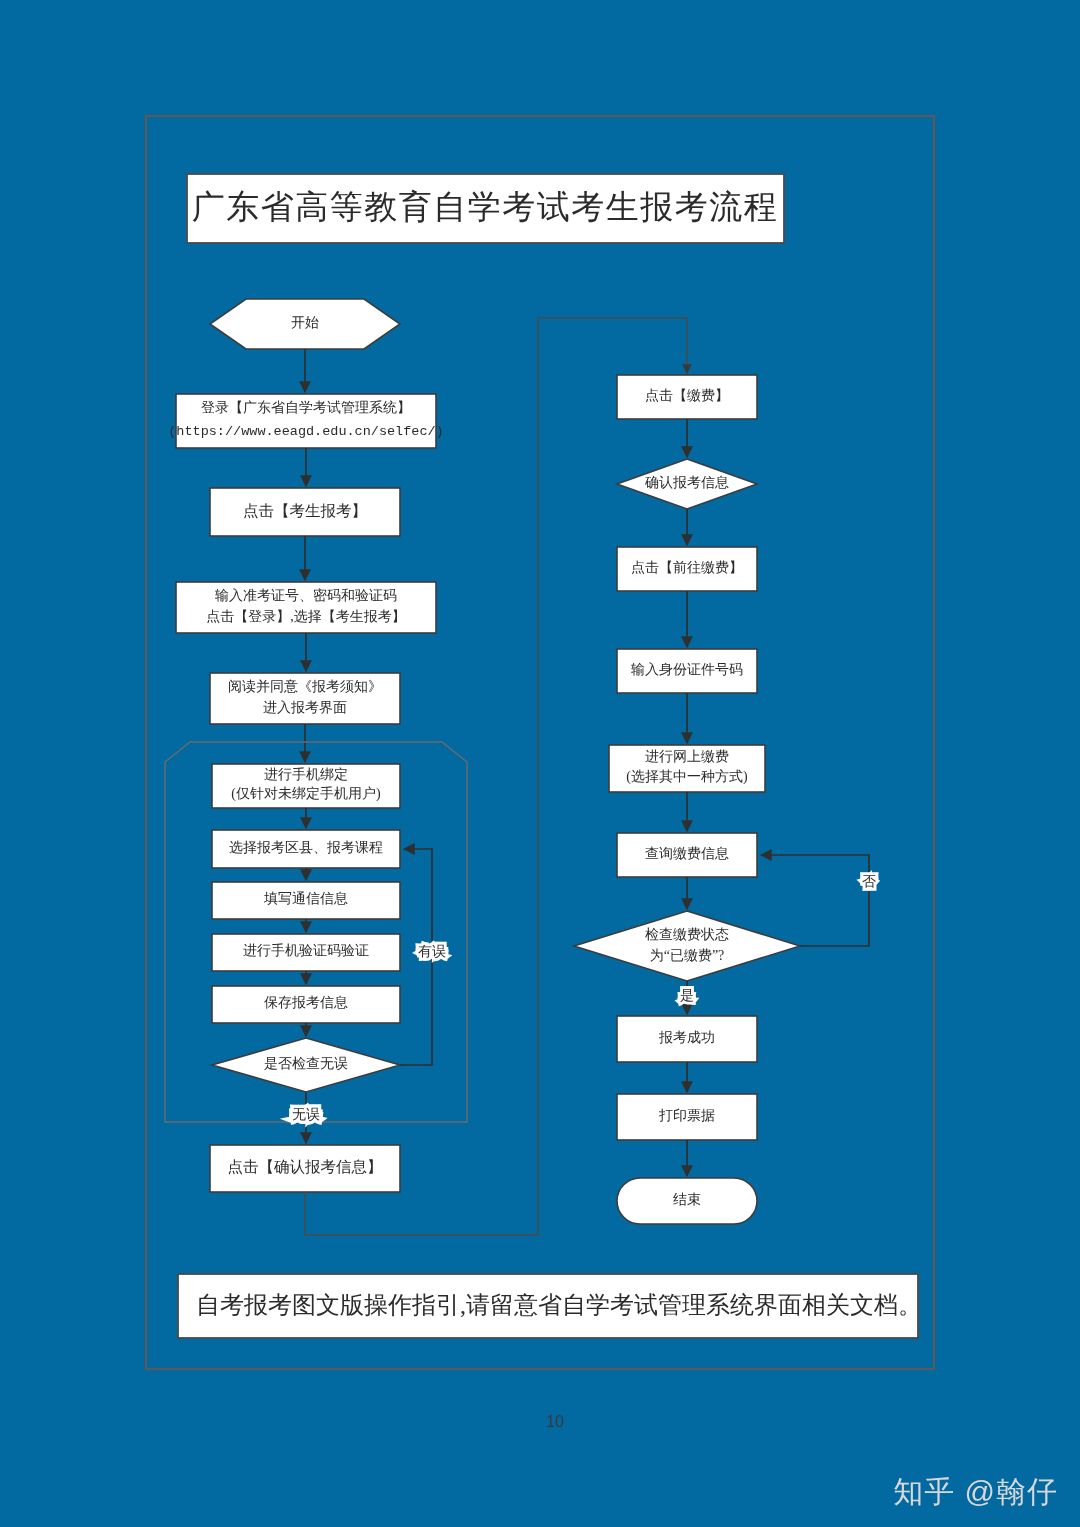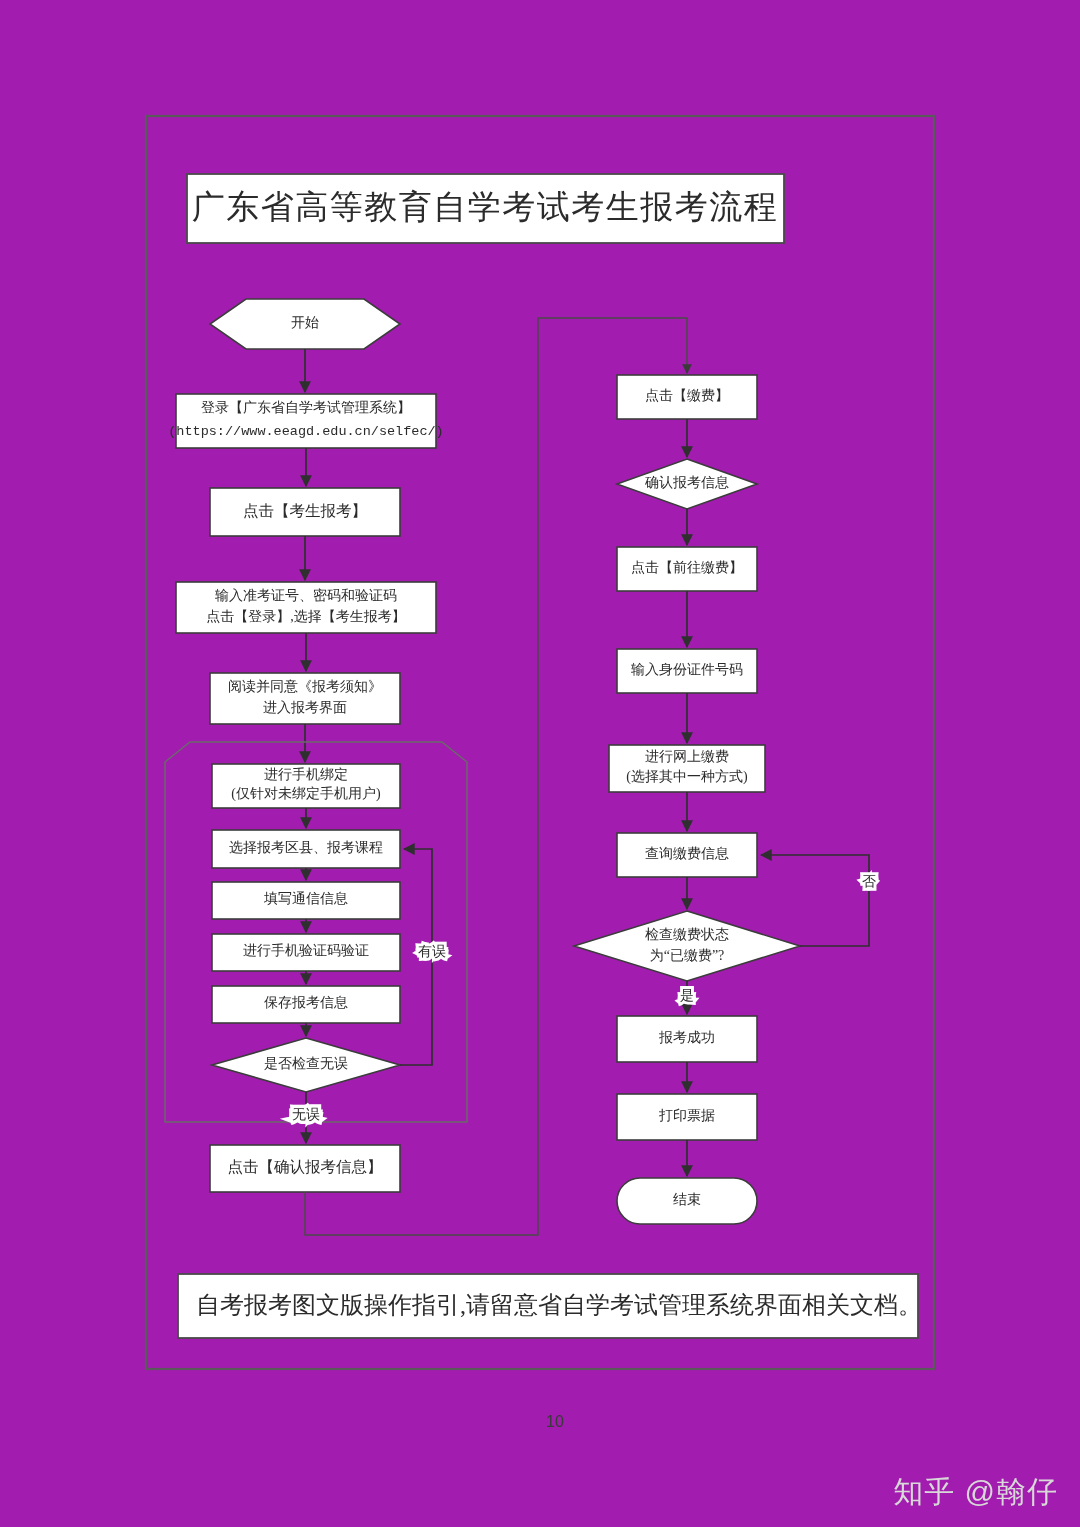--- a/index.html
+++ b/index.html
@@ -10,21 +10,21 @@
   body {
     width: 1080px;
     height: 1527px;
     position: relative;
     font-family: "Liberation Serif", "DejaVu Serif", serif;
     overflow: hidden;
   }
   #page {
     position: absolute;
     inset: 0;
-    background: #a21caf;
+    background: #0369a1;
   }
   svg.chart {
     position: absolute;
     top: 0; left: 0;
     width: 1080px;
     height: 1527px;
   }
   .node-box {
     fill: #ffffff;
     stroke: #3c3c3c;

